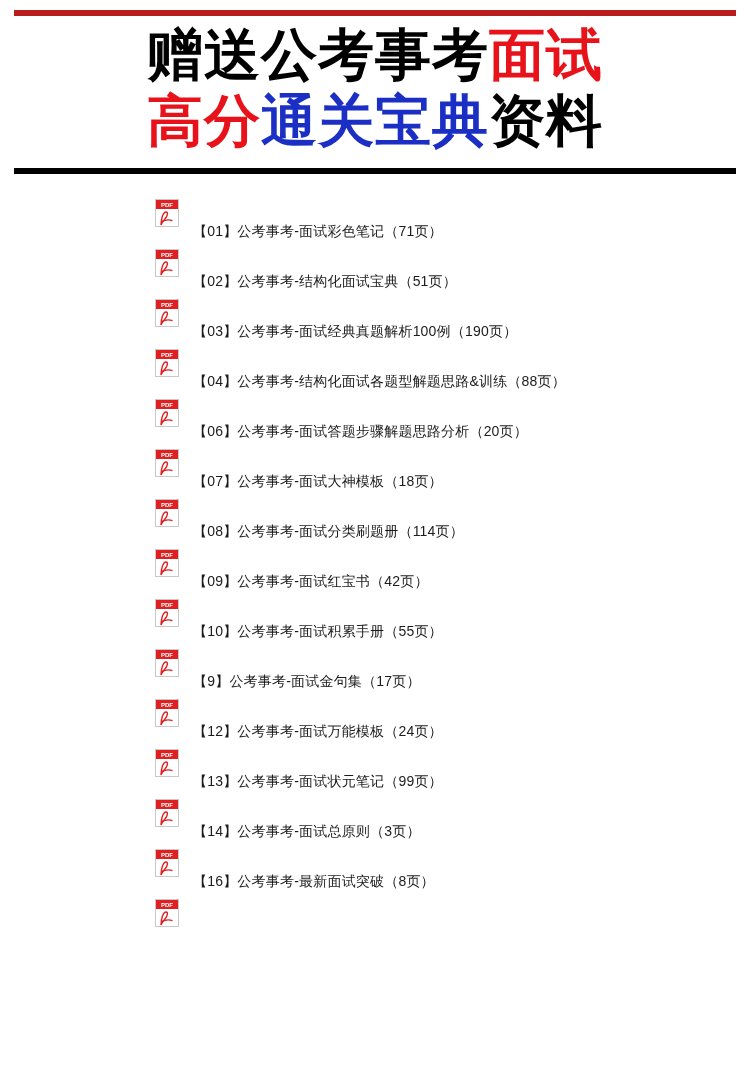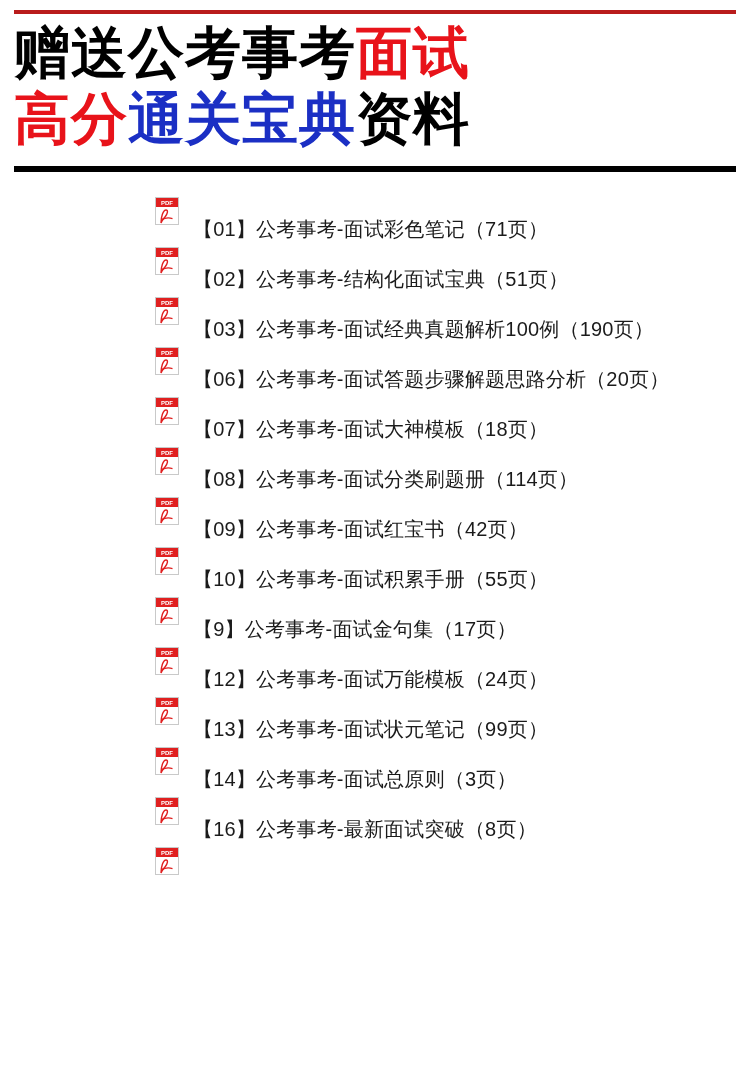--- a/index.html
+++ b/index.html
@@ -16,23 +16,24 @@
   .page {
     position: relative;
     width: 750px;
     height: 1069px;
     box-sizing: border-box;
     padding: 0;
   }
   
   .banner {
     margin: 10px 14px 0 14px;
-    border-top: 4px solid #b91c1c;
+    border-top: 6px solid #b91c1c;
     border-bottom: 6px solid #000000;
     padding: 6px 0 10px 0;
+    text-align: center;
   }
   .banner-line {
     font-family: "Liberation Sans", "DejaVu Sans", sans-serif;
     font-weight: bold;
     font-size: 56px;
     line-height: 1.18;
     letter-spacing: 1px;
     white-space: nowrap;
   }
   .seg-black { color: #000000; }
@@ -52,21 +53,21 @@
   }
   .pdf-icon {
     position: relative;
     width: 24px;
     height: 28px;
     flex: 0 0 24px;
     margin-right: 14px;
   }
   .pdf-icon svg { display: block; }
   .row-text {
-    font-size: 20px;
+    font-size: 14px;
     color: #1b1b1b;
     font-family: "Liberation Sans", "DejaVu Sans", sans-serif;
     white-space: nowrap;
     letter-spacing: 0.2px;
     margin-top: 37px;
   }
 </style>
 </head>
 <body>
 
@@ -121,20 +122,32 @@
       <div class="row">
         <span class="pdf-icon">
           <svg width="24" height="28" viewBox="0 0 24 28" xmlns="http://www.w3.org/2000/svg">
             <rect x="0.5" y="0.5" width="23" height="27" fill="#ffffff" stroke="#c9c9c9"></rect>
             <rect x="1" y="1" width="22" height="9" fill="#e02020"></rect>
             <text x="12" y="8.2" font-family="Liberation Sans, sans-serif" font-size="6" font-weight="bold" fill="#ffffff" text-anchor="middle">PDF</text>
             <path d="M6 26 C6 20 8 13 11 13 C13.5 13 12.5 17 10 20 C8 22.5 6.5 24 6 26 Z" fill="none" stroke="#e02020" stroke-width="1.4"></path>
             <path d="M6.5 22.5 C10 20.8 14 20.4 17.5 21.6" fill="none" stroke="#e02020" stroke-width="1.4"></path>
           </svg>
         </span>
+        <span class="row-text">【04】公考事考-结构化面试各题型解题思路&amp;训练（88页）</span>
+      </div>
+      <div class="row">
+        <span class="pdf-icon">
+          <svg width="24" height="28" viewBox="0 0 24 28" xmlns="http://www.w3.org/2000/svg">
+            <rect x="0.5" y="0.5" width="23" height="27" fill="#ffffff" stroke="#c9c9c9"></rect>
+            <rect x="1" y="1" width="22" height="9" fill="#e02020"></rect>
+            <text x="12" y="8.2" font-family="Liberation Sans, sans-serif" font-size="6" font-weight="bold" fill="#ffffff" text-anchor="middle">PDF</text>
+            <path d="M6 26 C6 20 8 13 11 13 C13.5 13 12.5 17 10 20 C8 22.5 6.5 24 6 26 Z" fill="none" stroke="#e02020" stroke-width="1.4"></path>
+            <path d="M6.5 22.5 C10 20.8 14 20.4 17.5 21.6" fill="none" stroke="#e02020" stroke-width="1.4"></path>
+          </svg>
+        </span>
         <span class="row-text">【06】公考事考-面试答题步骤解题思路分析（20页）</span>
       </div>
       <div class="row">
         <span class="pdf-icon">
           <svg width="24" height="28" viewBox="0 0 24 28" xmlns="http://www.w3.org/2000/svg">
             <rect x="0.5" y="0.5" width="23" height="27" fill="#ffffff" stroke="#c9c9c9"></rect>
             <rect x="1" y="1" width="22" height="9" fill="#e02020"></rect>
             <text x="12" y="8.2" font-family="Liberation Sans, sans-serif" font-size="6" font-weight="bold" fill="#ffffff" text-anchor="middle">PDF</text>
             <path d="M6 26 C6 20 8 13 11 13 C13.5 13 12.5 17 10 20 C8 22.5 6.5 24 6 26 Z" fill="none" stroke="#e02020" stroke-width="1.4"></path>
             <path d="M6.5 22.5 C10 20.8 14 20.4 17.5 21.6" fill="none" stroke="#e02020" stroke-width="1.4"></path>

